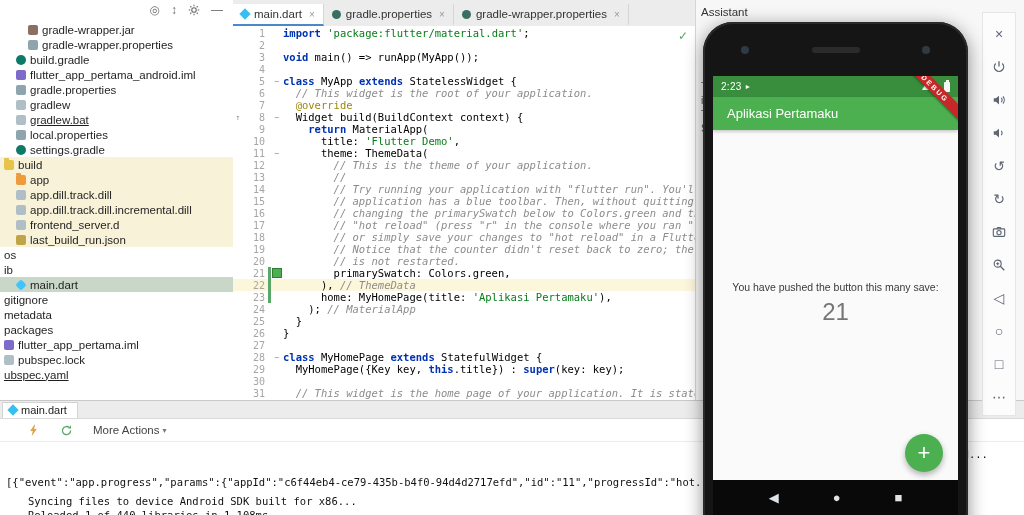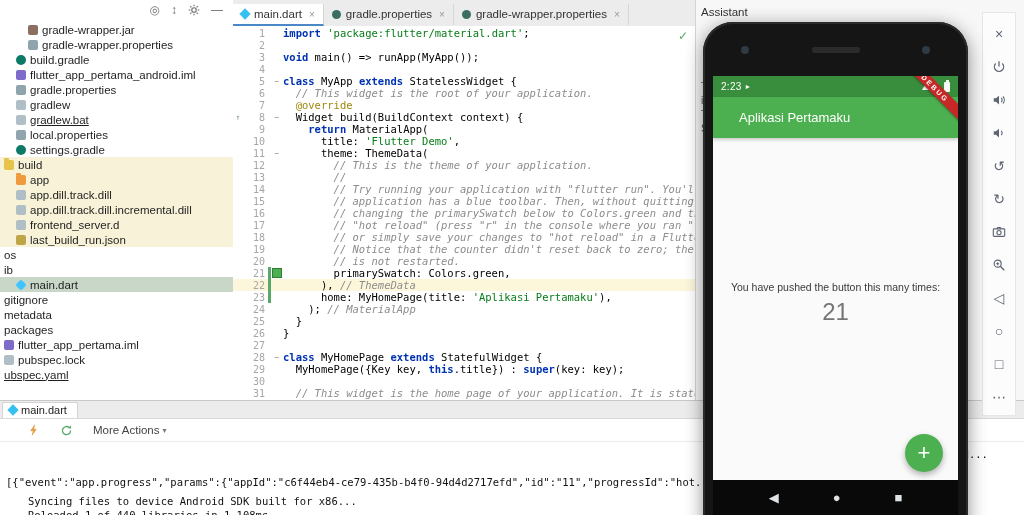--- a/index.html
+++ b/index.html
@@ -87,22 +87,22 @@
   .speaker{position:absolute;top:25px;left:50%;transform:translateX(-50%);width:48px;height:6px;border-radius:3px;background:#2b2b2b;}
   .screen{position:absolute;left:10px;right:10px;top:54px;height:439px;background:#fafafa;overflow:hidden;}
   .statusbar{position:absolute;left:0;right:0;top:0;height:21px;background:#388e3c;display:flex;align-items:center;
              color:#fff;font-size:10px;padding:8px 8px;box-sizing:border-box;}
   .sb-time{letter-spacing:.3px;}
   .sb-play{font-size:8px;margin-left:4px;}
   .sb-right{margin-left:auto;display:flex;align-items:center;gap:3px;}
   .sb-tri{width:0;height:0;border-left:4px solid transparent;border-right:4px solid transparent;border-bottom:7px solid #fff;opacity:.95;}
   .sb-batt{width:6px;height:10px;background:#fff;border-radius:1px;position:relative;opacity:.95;}
   .sb-batt:before{content:"";position:absolute;top:-2px;left:1.5px;width:3px;height:2px;background:#fff;}
-  .appbar{position:absolute;left:0;right:0;top:21px;height:41px;background:#4caf50;display:flex;align-items:center;
-          color:#fff;font-size:13px;padding-left:26px;box-shadow:0 2px 3px rgba(0,0,0,.18);}
+  .appbar{position:absolute;left:0;right:0;top:21px;height:33px;background:#4caf50;display:flex;align-items:center;
+          color:#fff;font-size:13px;padding-left:14px;box-shadow:0 2px 3px rgba(0,0,0,.18);}
   .debug-banner{position:absolute;top:7px;right:-27px;width:100px;transform:rotate(45deg);background:#c62828;color:#fff;
                 font-size:7px;font-weight:bold;letter-spacing:2px;text-align:center;padding:2px 0;
                 box-shadow:0 1px 2px rgba(0,0,0,.35);z-index:5;}
   .counter-wrap{position:absolute;left:0;right:0;top:205px;text-align:center;}
   .push-text{font-size:10.5px;color:#3a3a3a;}
   .counter{font-size:24px;color:#757575;margin-top:5px;font-family:"Liberation Sans",sans-serif;}
   .fab{position:absolute;right:15px;top:358px;width:38px;height:38px;border-radius:50%;background:#4caf50;
        display:flex;align-items:center;justify-content:center;color:#fff;font-size:22px;font-weight:300;
        box-shadow:0 3px 6px rgba(0,0,0,.3);}
   .navbar{position:absolute;left:0;right:0;bottom:0;height:35px;background:#090909;display:flex;align-items:center;
@@ -385,21 +385,21 @@
         <span class="sb-tri"></span>
         <span class="sb-tri"></span>
         <span class="sb-batt"></span>
       </span>
     </div>
     <div class="appbar">
       <span>Aplikasi Pertamaku</span>
     </div>
     <div class="debug-banner">DEBUG</div>
     <div class="counter-wrap">
-      <div class="push-text">You have pushed the button this many times:</div>
+      <div class="push-text">You have pushed the button this many save:</div>
       <div class="counter">21</div>
     </div>
     <div class="fab">
       <span>+</span>
     </div>
     <div class="navbar">
         <span class="nav-ic">◀</span>
         <span class="nav-ic">●</span>
         <span class="nav-ic">■</span>
       </div>

